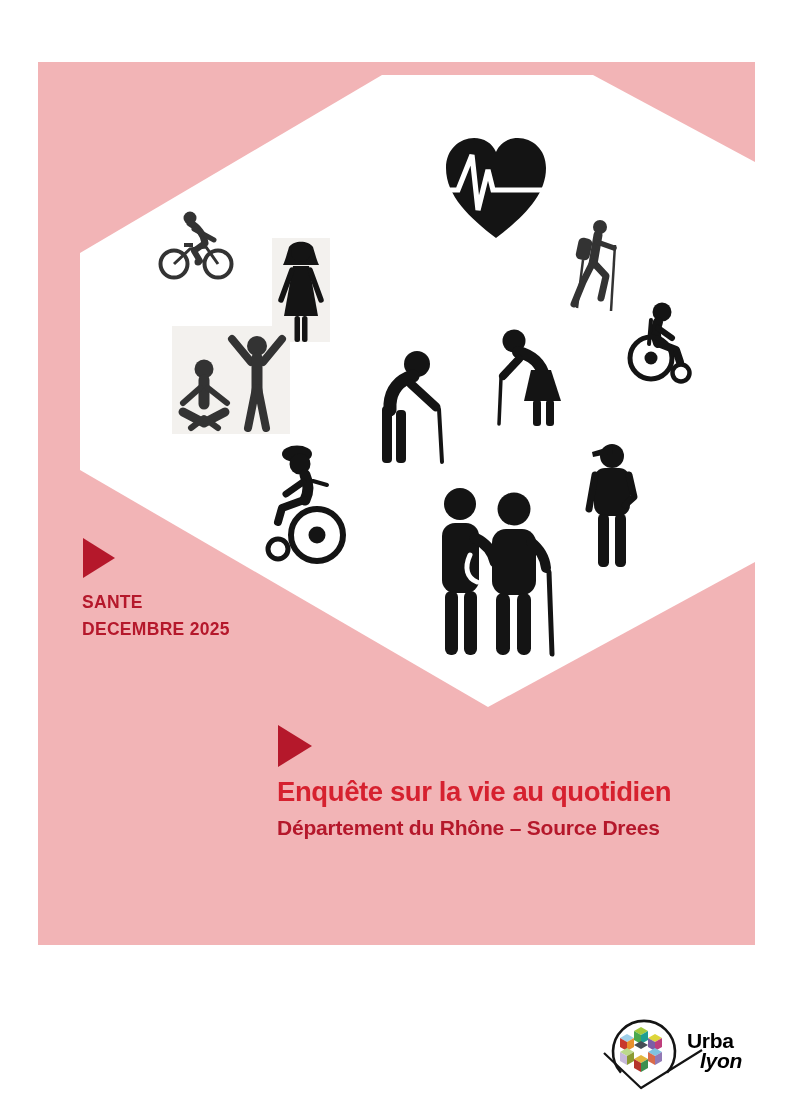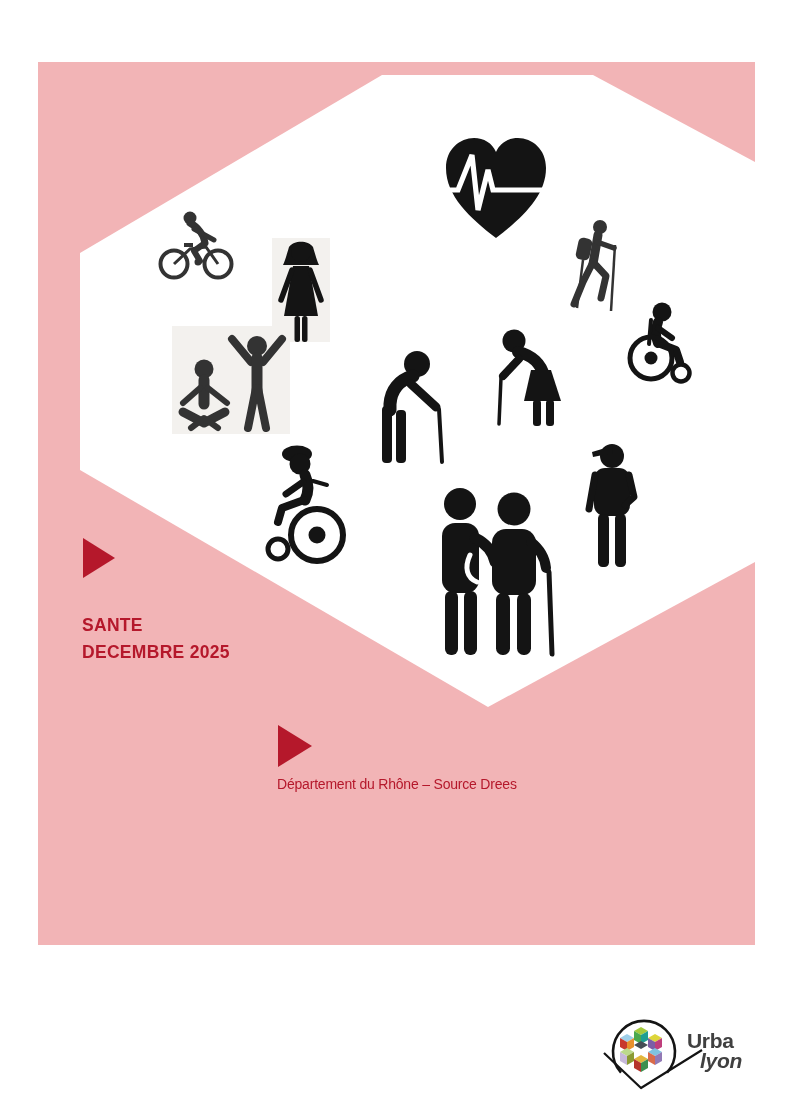--- a/index.html
+++ b/index.html
@@ -17,27 +17,27 @@
   .fG{fill:var(--ink2);}
   .sG{stroke:var(--ink2);fill:none;}
   .sW{stroke:#fff;fill:none;}
   .sK{stroke:var(--ink);}
   
   .tri{width:0;height:0;border-style:solid;border-color:transparent;}
   .tri1{left:83px;top:538px;border-width:20.5px 0 20.5px 32px;border-left-color:var(--crimson);}
   .tri2{left:278px;top:725px;border-width:21px 0 21px 34px;border-left-color:var(--crimson);}
   
   .kicker{left:82px;top:589px;color:var(--crimson);font-weight:bold;
-    font-size:17.5px;line-height:27px;letter-spacing:.3px;margin-top:23px;}
+    font-size:17.5px;line-height:27px;letter-spacing:.3px;}
   
   .titleblock{left:277px;top:776px;width:500px;}
   .title{color:var(--titlered);font-weight:bold;font-size:27.5px;line-height:31px;letter-spacing:-0.4px;}
-  .subtitle{color:var(--crimson);font-weight:normal;font-size:14px;letter-spacing:-0.2px;}
-  
-  .logotext{left:687px;top:1031px;color:#404040;font-weight:bold;font-size:21px;line-height:20px;letter-spacing:-0.3px;}
+  .subtitle{margin-top:9px;color:var(--crimson);font-weight:bold;font-size:21px;letter-spacing:-0.2px;}
+  
+  .logotext{left:687px;top:1031px;color:#000000;font-weight:bold;font-size:21px;line-height:20px;letter-spacing:-0.3px;}
   .logotext .l2{padding-left:13px;font-style:italic;}
 </style>
 </head>
 <body>
 
 <div class="page">
 
   <svg class="abs" style="left:0;top:0" width="787" height="1117" viewBox="0 0 787 1117">
     <rect class="fPink" x="38" y="62" width="717" height="883"></rect>
     <polygon fill="#ffffff" points="382,75 593,75 755,162 755,562 488,707 80,470 80,253"></polygon>
@@ -175,20 +175,21 @@
 
   <div class="abs tri tri1"></div>
   <div class="abs kicker">
     <div>SANTE</div>
     <div>DECEMBRE 2025</div>
   </div>
 
   <div class="abs tri tri2"></div>
   <div class="abs titleblock">
     <div class="title">
+      <div>Enquête sur la vie au quotidien</div>
     </div>
     <div class="subtitle">Département du Rhône – Source Drees</div>
   </div>
 
   <svg class="abs" style="left:598px;top:1014px" width="108" height="80" viewBox="0 0 108 80">
     <path class="sK" fill="none" d="M23,58.7 A31,31 0 1 1 69,58.7" stroke-width="2.6"></path>
     <path class="sK" fill="none" d="M6,39 L43,74 L104,36" stroke-width="2.2" stroke-linejoin="round"></path>
     <g>
       <polygon points="43,13 50,17 43,21 36,17" fill="#a3c93c"></polygon>
       <polygon points="36,17 43,21 43,30 36,26" fill="#4aa94e"></polygon>

